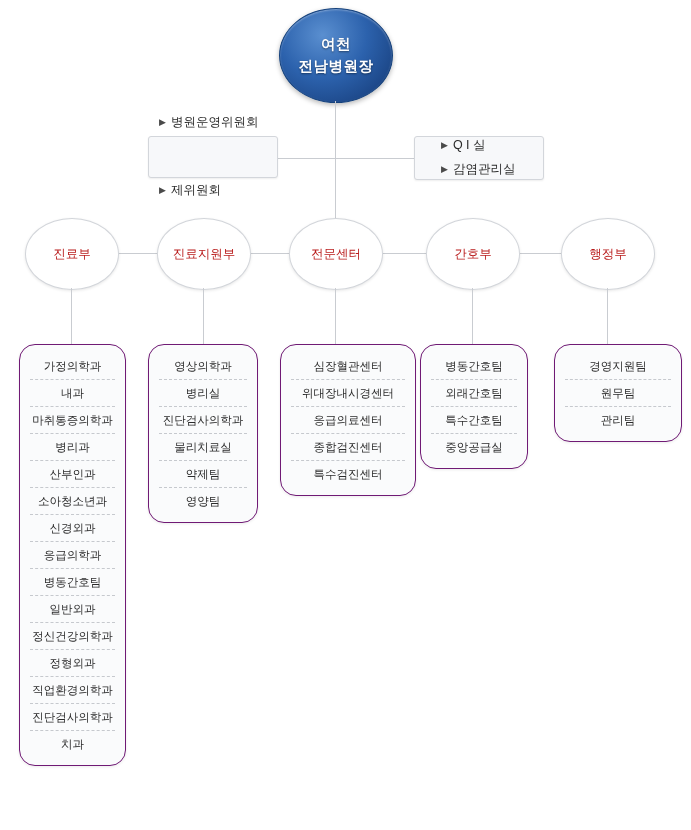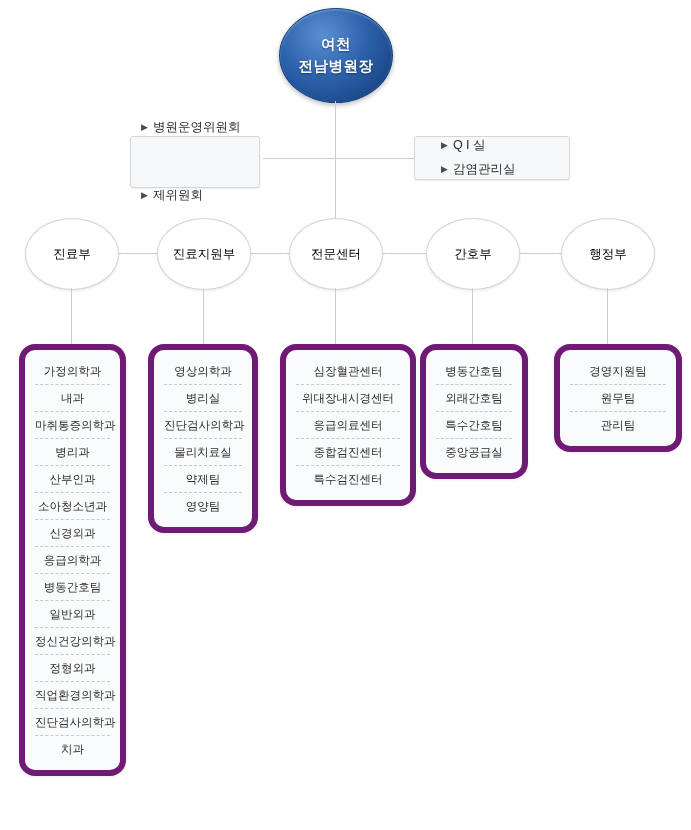--- a/index.html
+++ b/index.html
@@ -73,47 +73,47 @@
     padding-left: 16px;
     white-space: nowrap;
   }
   .committee .row .tri {
     color: #4a4a4a;
     font-size: 9px;
     margin-right: 5px;
     position: relative;
     top: -1px;
   }
-  #committee-left { left: 130px; top: 136px; width: 130px; height: 52px; gap: 44px; }
+  #committee-left { left: 148px; top: 136px; width: 130px; height: 42px; gap: 44px; }
   #committee-left .row { padding-left: 10px; }
-  #committee-right { left: 414px; top: 136px; width: 156px; height: 44px; }
+  #committee-right { left: 414px; top: 136px; width: 130px; height: 44px; }
   #committee-right .row { padding-left: 26px; }
 
   
   .dept {
     position: absolute;
     width: 92px;
     height: 70px;
     border-radius: 50%;
     background: #ffffff;
     border: 1px solid #d2d5da;
     box-shadow: 0 1px 3px rgba(0,0,0,0.10);
     display: flex;
     align-items: center;
     justify-content: center;
     font-size: 12.5px;
-    color: #000000;
+    color: #b91c1c;
     font-weight: normal;
   }
 
   
   .panel {
     position: absolute;
     background: #fafbfc;
-    border: 6px solid #701a75;
+    border: 1px solid #701a75;
     border-radius: 16px;
     box-shadow: 0 1px 3px rgba(0,0,0,0.08);
     padding: 8px 10px;
     box-sizing: border-box;
   }
   .panel .item {
     font-size: 11.5px;
     color: #2b2b2b;
     text-align: center;
     padding: 6px 0 5px 0;

